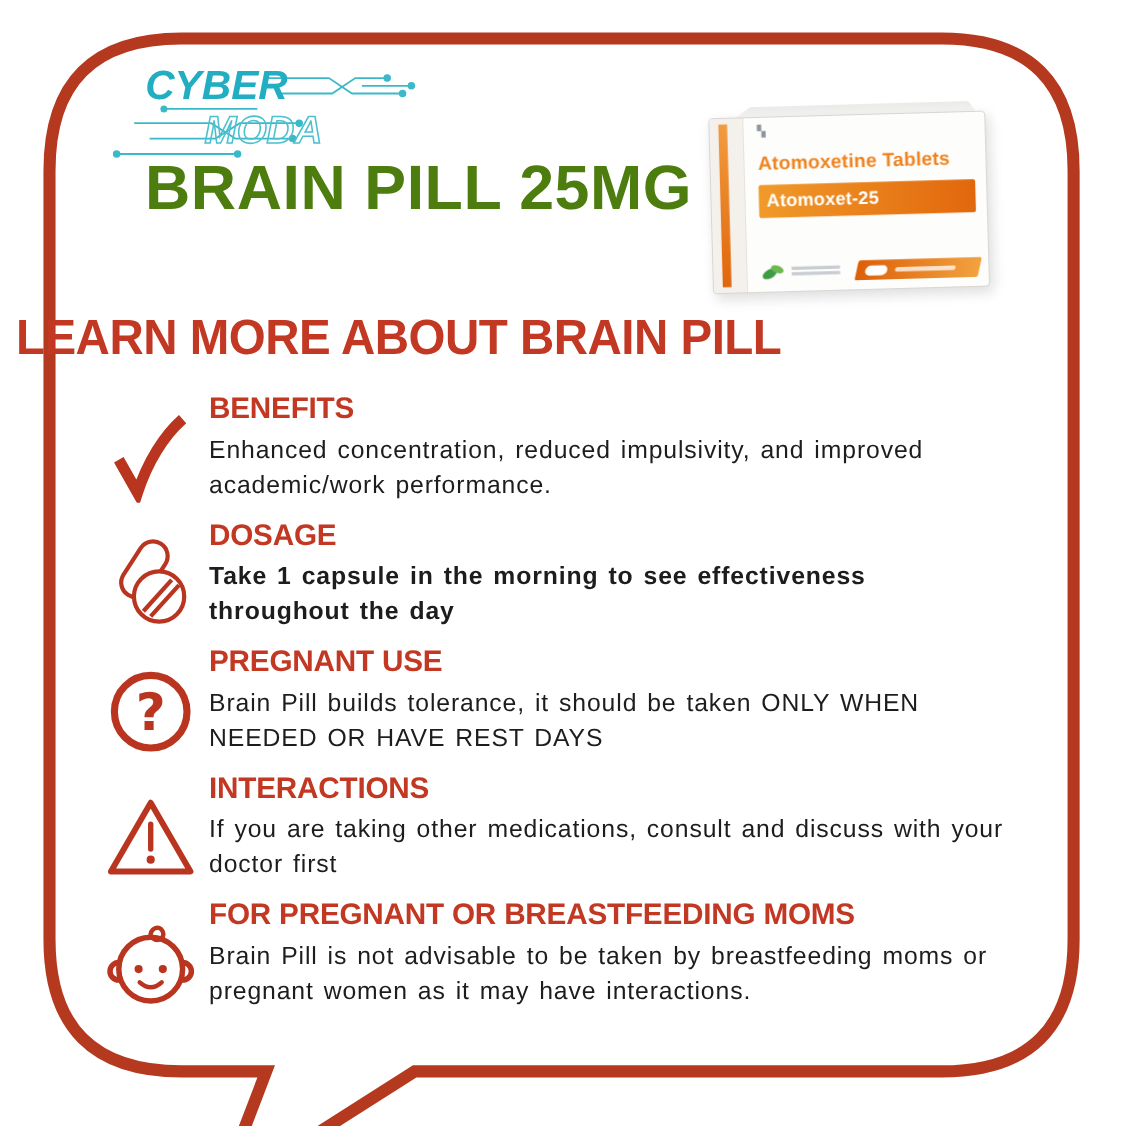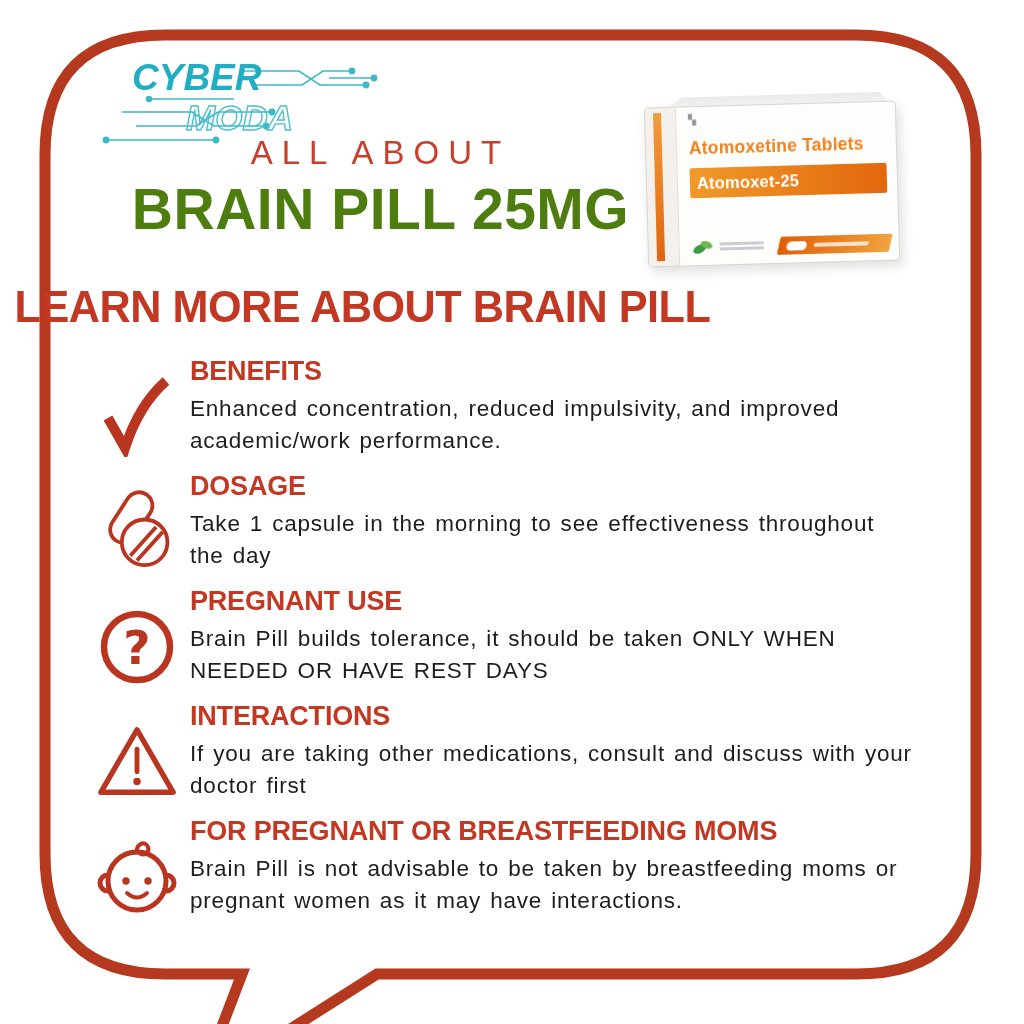--- a/index.html
+++ b/index.html
@@ -53,21 +53,21 @@
 
   
   .sections { position:absolute; left:86px; top:342px; width:880px; }
   .section-row { display:flex; align-items:flex-end; height:115px; }
   .icon-cell { width:102px; flex:none; display:flex; justify-content:center; padding-top:9px; }
   .text-cell { flex:1; padding-left:2px; }
   .sec-heading { font-size:27px; font-weight:bold; color:#c23823; letter-spacing:-0.2px;
                  margin:3px 0 6px 0; }
   .sec-body { font-size:22.5px; color:#1d1d1d; letter-spacing:0.8px; word-spacing:2px;
               line-height:1.43; }
-  .w1 { max-width:790px; } .w2 { max-width:700px; } .w3 { max-width:735px; }
+  .w1 { max-width:790px; } .w2 { max-width:700px;font-weight:bold; } .w3 { max-width:735px; }
   .w4 { max-width:765px; } .w5 { max-width:830px; }
 </style>
 </head>
 <body>
 
 <div id="canvas">
 
   <svg class="bubble-svg" viewBox="0 0 1024 1024" aria-hidden="true">
     <path d="M270 1042 L377 974 L856 974 Q976 974 976 854 L976 155 Q976 35 856 35
              L165 35 Q45 35 45 155 L45 854 Q45 974 165 974 L242 974 L216 1042" fill="none" stroke="#b5391f" stroke-width="11" stroke-linejoin="miter"></path>
@@ -89,21 +89,20 @@
         <circle cx="122" cy="92" r="2.6" fill="#3bb9c9"></circle>
         <circle cx="12" cy="92" r="2.6" fill="#3bb9c9"></circle>
       <polyline points="55,51 140,51"></polyline>
         <circle cx="55" cy="51" r="2.4" fill="#3bb9c9"></circle>
     </g>
     <text x="38" y="42" font-family="Liberation Sans, sans-serif" font-size="37" font-weight="bold" font-style="italic" fill="#22aec2">CYBER</text>
     <text x="92" y="82" font-family="Liberation Sans, sans-serif" font-size="35" font-weight="bold" font-style="italic" fill="none" stroke="#4cc0cf" stroke-width="1.4">MODA</text>
   </svg>
 
   <div class="header-block">
-    <div class="kicker">ALL ABOUT</div>
     <div class="main-title">BRAIN PILL 25MG</div>
   </div>
 
   <div class="product-box">
     <div class="pbox-top"></div>
     <div class="pbox">
       <div class="pbox-spine">
         <div class="pbox-spine-stripe"></div>
       </div>
       <div class="pbox-front">

